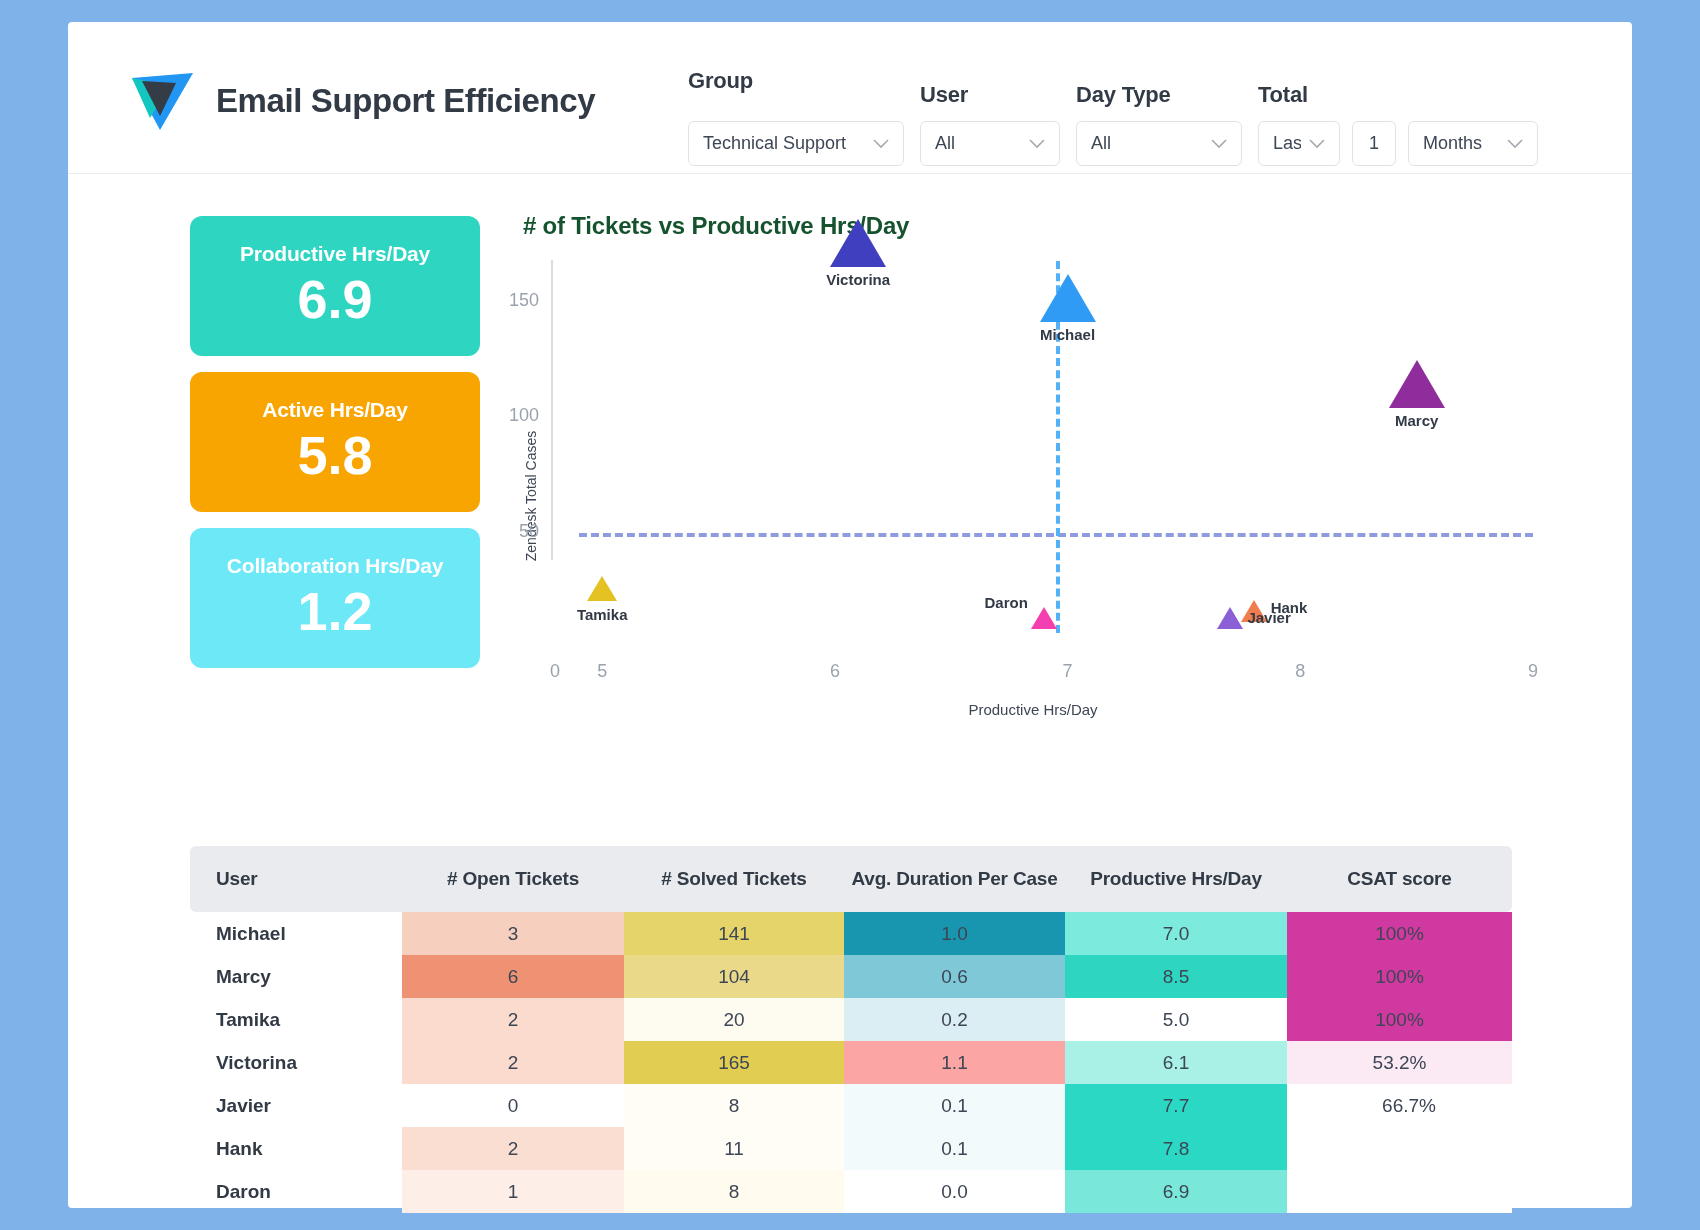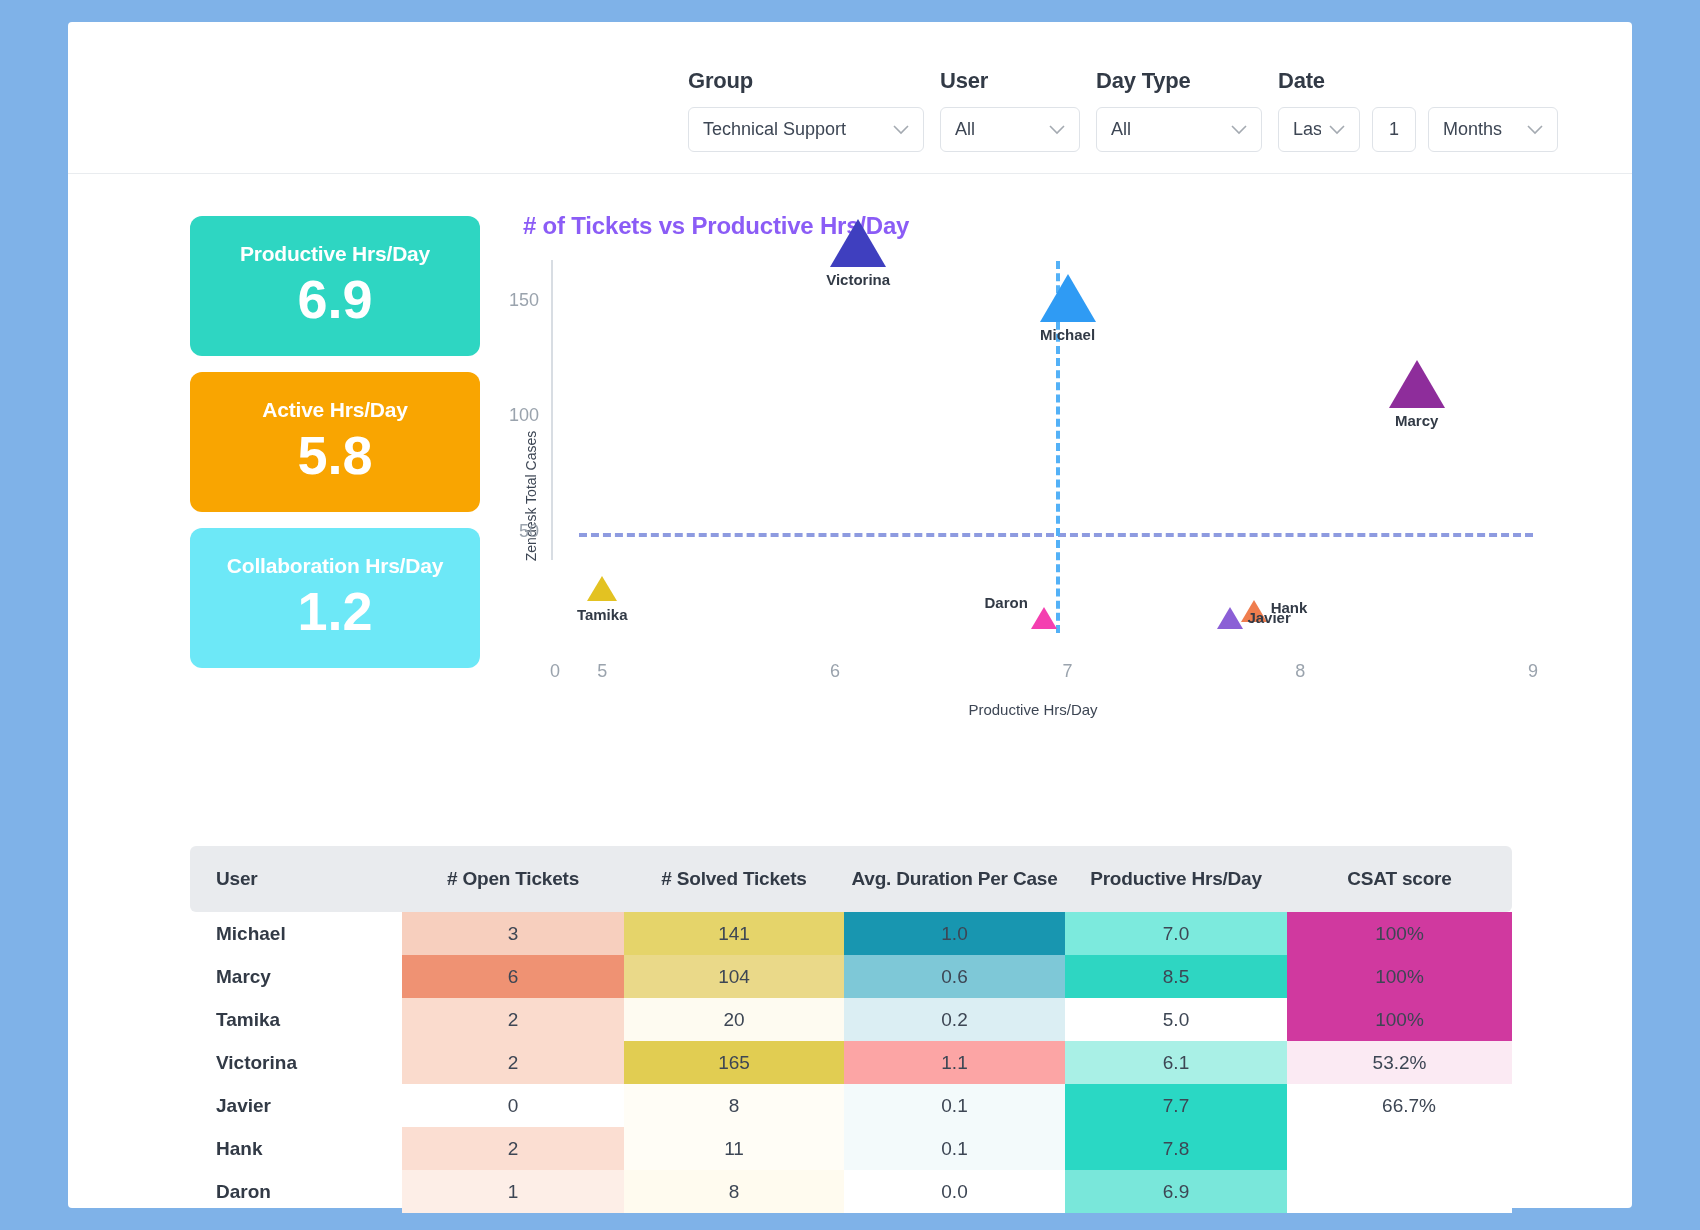--- a/index.html
+++ b/index.html
@@ -54,21 +54,21 @@
     font-size: 18px; color: #3d4654;
     white-space: nowrap;
     overflow: hidden;
   }
   .select .val { flex: 1; overflow: hidden; }
   .chev {
     width: 16px; height: 10px;
     flex: none; margin-left: 8px;
     opacity: .55;
   }
-  .sel-group { width: 236px; }
+  .sel-group { width: 216px; margin-top: 14px; }
   .sel-user  { width: 140px; }
   .sel-daytype { width: 166px; }
   .sel-last  { width: 82px; }
   .sel-num   { width: 44px; justify-content: center; }
   .sel-unit  { width: 130px; }
   .date-row { display: flex; gap: 12px; }
 
   
   .body { position: relative; }
 
@@ -87,21 +87,21 @@
   }
   .kpi-label { font-size: 21px; font-weight: bold; letter-spacing: -0.2px; }
   .kpi-value { font-size: 54px; font-weight: bold; line-height: 1.15; margin-top: 2px; }
 
   
   .chart-card {
     position: absolute; left: 455px; top: 38px;
     width: 1010px; height: 620px;
   }
   .chart-title {
-    font-size: 24px; font-weight: bold; color: #8b5cf6;
+    font-size: 24px; font-weight: bold; color: #14532d;
     letter-spacing: -0.2px;
   }
   .plot {
     position: absolute; left: 0; top: 48px;
     width: 1010px; height: 470px;
   }
   .y-axis-title {
     position: absolute;
     left: 8px; top: 236px;
     transform: translate(-50%, -50%) rotate(-90deg);
@@ -182,20 +182,28 @@
   th.c-prod, td.c-prod { width: 222px; }
   th.c-csat, td.c-csat { width: 225px; }
 </style>
 </head>
 <body>
 
 <div id="app">
 
   <div class="header">
 
+    <div class="brand">
+      <svg class="logo" viewBox="0 0 68 62">
+        <polygon points="2,8 63,3 30,60" fill="#2196f3"></polygon>
+        <polygon points="2,8 40,16 20,48" fill="#14c6c0"></polygon>
+        <polygon points="12,11 46,13 30,46" fill="#343c46"></polygon>
+      </svg>
+      <div class="brand-title">Email Support Efficiency</div>
+    </div>
 
     <div class="filters">
 
       <div class="filter-group">
         <div class="filter-label">Group</div>
         <div class="select sel-group">
           <span class="val">Technical Support</span>
           <svg class="chev" viewBox="0 0 16 10">
               <path d="M1 1 L8 8 L15 1" fill="none" stroke="#5b6573" stroke-width="1.6"></path>
             </svg>
@@ -216,21 +224,21 @@
         <div class="filter-label">Day Type</div>
         <div class="select sel-daytype">
           <span class="val">All</span>
           <svg class="chev" viewBox="0 0 16 10">
               <path d="M1 1 L8 8 L15 1" fill="none" stroke="#5b6573" stroke-width="1.6"></path>
             </svg>
         </div>
       </div>
 
       <div class="filter-group">
-        <div class="filter-label">Date</div>
+        <div class="filter-label">Total</div>
         <div class="date-row">
           <div class="select sel-last">
             <span class="val">Last</span>
             <svg class="chev" viewBox="0 0 16 10">
                 <path d="M1 1 L8 8 L15 1" fill="none" stroke="#5b6573" stroke-width="1.6"></path>
               </svg>
           </div>
           <div class="select sel-num">
             <span>1</span>
           </div>

